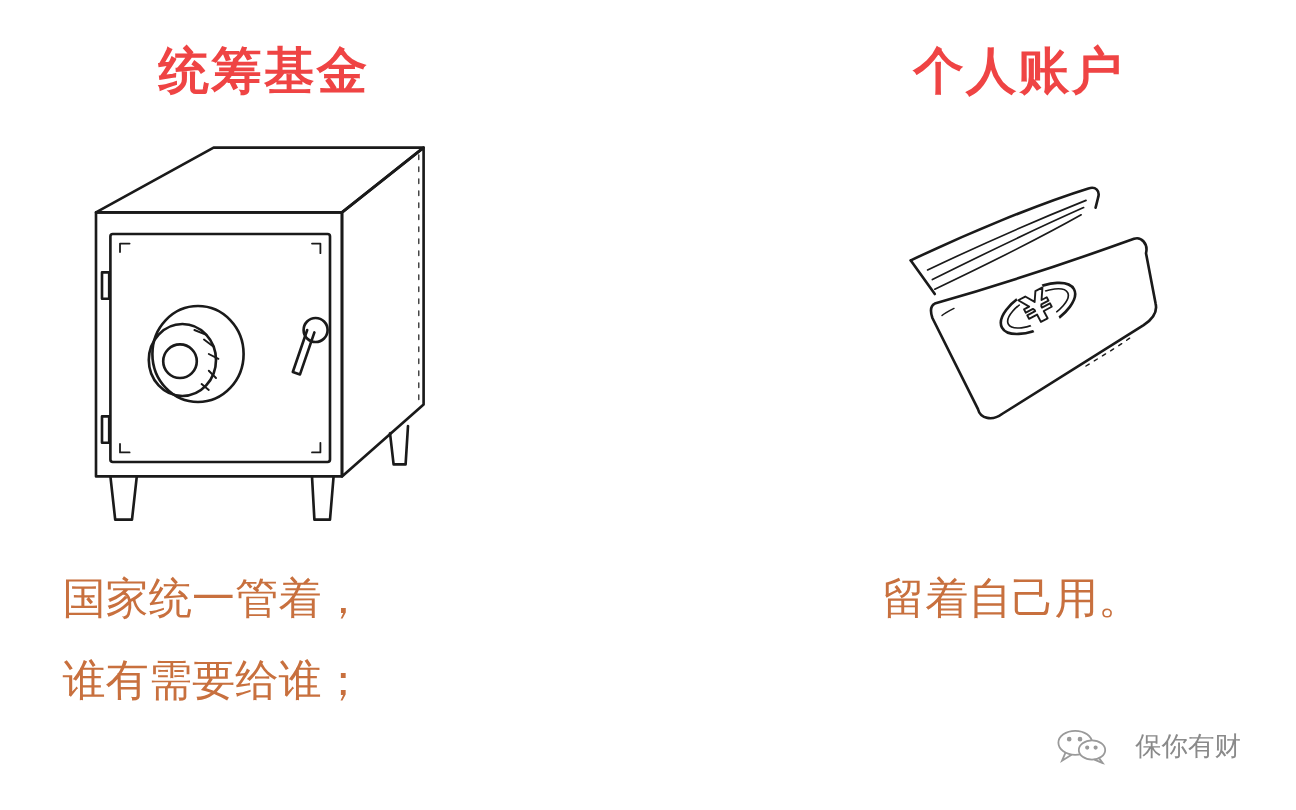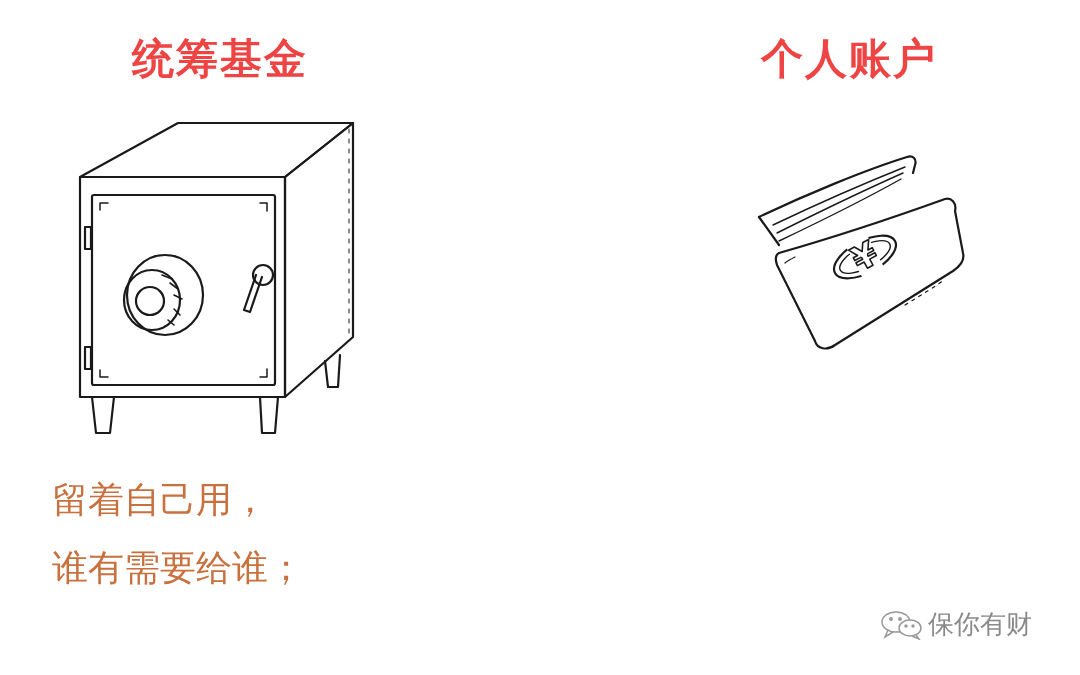--- a/index.html
+++ b/index.html
@@ -47,23 +47,23 @@
     }
     #caption-left { left: 52px; top: 482px; }
     #caption-right { left: 735px; top: 482px; }
 
     #watermark {
       position: absolute;
       left: 880px;
       top: 607px;
       display: flex;
       align-items: center;
-      gap: 4px;
+      gap: 22px;
       color: #8a8a8a;
-      font-size: 26px;
+      font-size: 22px;
       white-space: nowrap;
     }
     #watermark svg { display: block; }
   </style>
 </head>
 <body>
 
 <div id="title-left" class="col-title">统筹基金</div>
 
 <div id="safe-illus" class="illus">
@@ -93,21 +93,21 @@
     <ellipse cx="193" cy="160" rx="10" ry="10"></ellipse>
     <path d="M186 160 L174 195 L180 197 L192 162"></path>
 
     <path d="M22 282 L26 318 L40 318 L44 282"></path>
     <path d="M190 282 L192 318 L205 318 L208 282"></path>
     <path d="M255 246 L258 272 L268 272 L270 240"></path>
   </svg>
 </div>
 
 <div id="caption-left" class="caption">
-  <span class="line">留着自己用，</span>
+  <span class="line">国家统一管着，</span>
   <span class="line">谁有需要给谁；</span>
 </div>
 
 <div id="title-right" class="col-title">个人账户</div>
 
 <div id="wallet-illus" class="illus">
   <svg width="230" height="215" viewBox="0 0 230 215" fill="none" stroke="#1a1a1a" stroke-width="2.2" stroke-linejoin="round" stroke-linecap="round">
 
     <path d="M14 72 C60 50 120 25 162 12 C168 10 172 14 170 20 L168 28"></path>
     <path d="M14 72 L34 100"></path>
@@ -122,20 +122,21 @@
     <g transform="translate(120 112) rotate(-28)">
       <ellipse cx="0" cy="0" rx="34" ry="16"></ellipse>
       <ellipse cx="0" cy="0" rx="28" ry="11" stroke-width="1.4"></ellipse>
       <rect x="-12" y="-18" width="24" height="36" fill="#ffffff" stroke="none"></rect>
       <text x="0" y="11" text-anchor="middle" font-size="34" font-weight="bold" fill="#ffffff" stroke="#1a1a1a" stroke-width="1.6" font-family="DejaVu Sans, sans-serif">¥</text>
     </g>
   </svg>
 </div>
 
 <div id="caption-right" class="caption">
+  <span class="line">留着自己用。</span>
 </div>
 
 <div id="watermark">
   <span>
     <svg width="44" height="30" viewBox="0 0 44 30" fill="none" stroke="#9a9a9a" stroke-width="1.5">
       <ellipse cx="16" cy="12" rx="14" ry="10"></ellipse>
       <path d="M8 20 L5 27 L13 22"></path>
       <circle cx="11" cy="9" r="1.2" fill="#9a9a9a"></circle>
       <circle cx="20" cy="9" r="1.2" fill="#9a9a9a"></circle>
       <ellipse cx="30" cy="18" rx="11" ry="8" fill="#ffffff"></ellipse>

